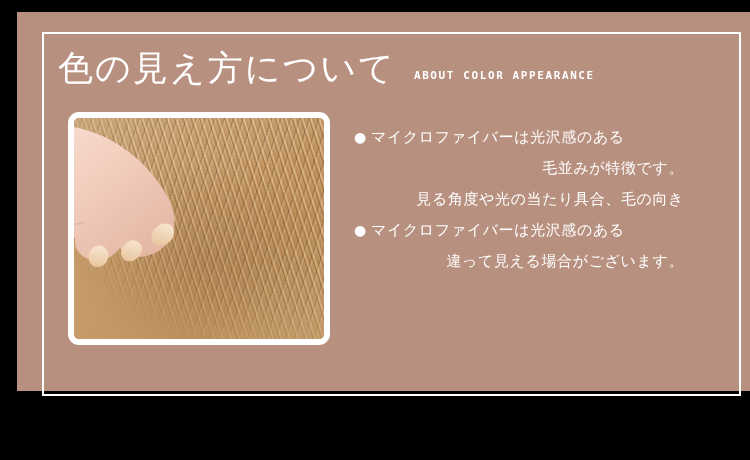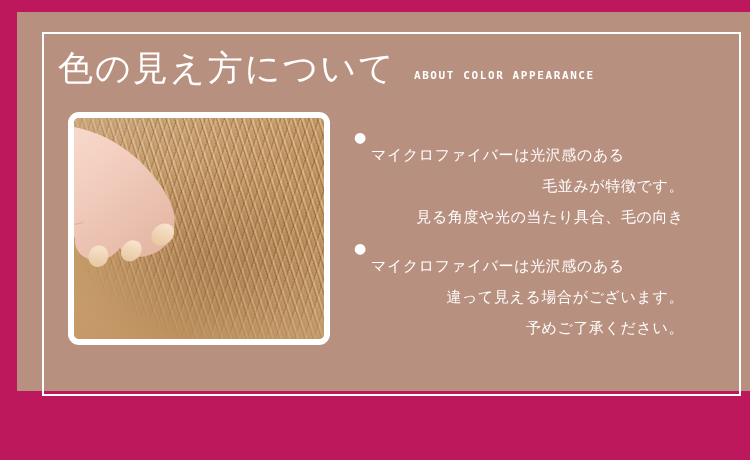--- a/index.html
+++ b/index.html
@@ -11,21 +11,21 @@
     width: 750px;
     height: 460px;
     overflow: hidden;
     font-family: "Liberation Sans", sans-serif;
   }
 
   .stage {
     position: relative;
     width: 750px;
     height: 460px;
-    background: #be185d;
+    background: #000000;
   }
 
   
   .panel {
     position: absolute;
     left: 17px;
     top: 12px;
     width: 733px;
     height: 379px;
     background: #b8907f;
@@ -165,21 +165,21 @@
   .para + .para { margin-top: 0; }
   .line { display: block; white-space: nowrap; text-align: right; }
   .line.indent { padding-left: 17px; }
   .bullet-line { display: flex; align-items: flex-start; }
   .bullet {
     width: 17px;
     flex: 0 0 17px;
     line-height: 31px;
     font-size: 14px;
   }
-  .bullet-text { white-space: nowrap; margin-top: 18px; }
+  .bullet-text { white-space: nowrap; }
 </style>
 </head>
 <body>
 
 <div class="stage">
 
   <div class="panel">
     <div class="panel-rule"></div>
   </div>
 
@@ -234,18 +234,17 @@
       <span class="line indent">毛並みが特徴です。</span>
       <span class="line indent">見る角度や光の当たり具合、毛の向き</span>
     </div>
 
     <div class="para">
       <div class="bullet-line">
         <span class="bullet">●</span>
         <span class="bullet-text">マイクロファイバーは光沢感のある</span>
       </div>
       <span class="line indent">違って見える場合がございます。</span>
-      <span class="line indent">予めご了承ください。</span>
     </div>
 
   </div>
 
 </div>
 
 </body></html>

